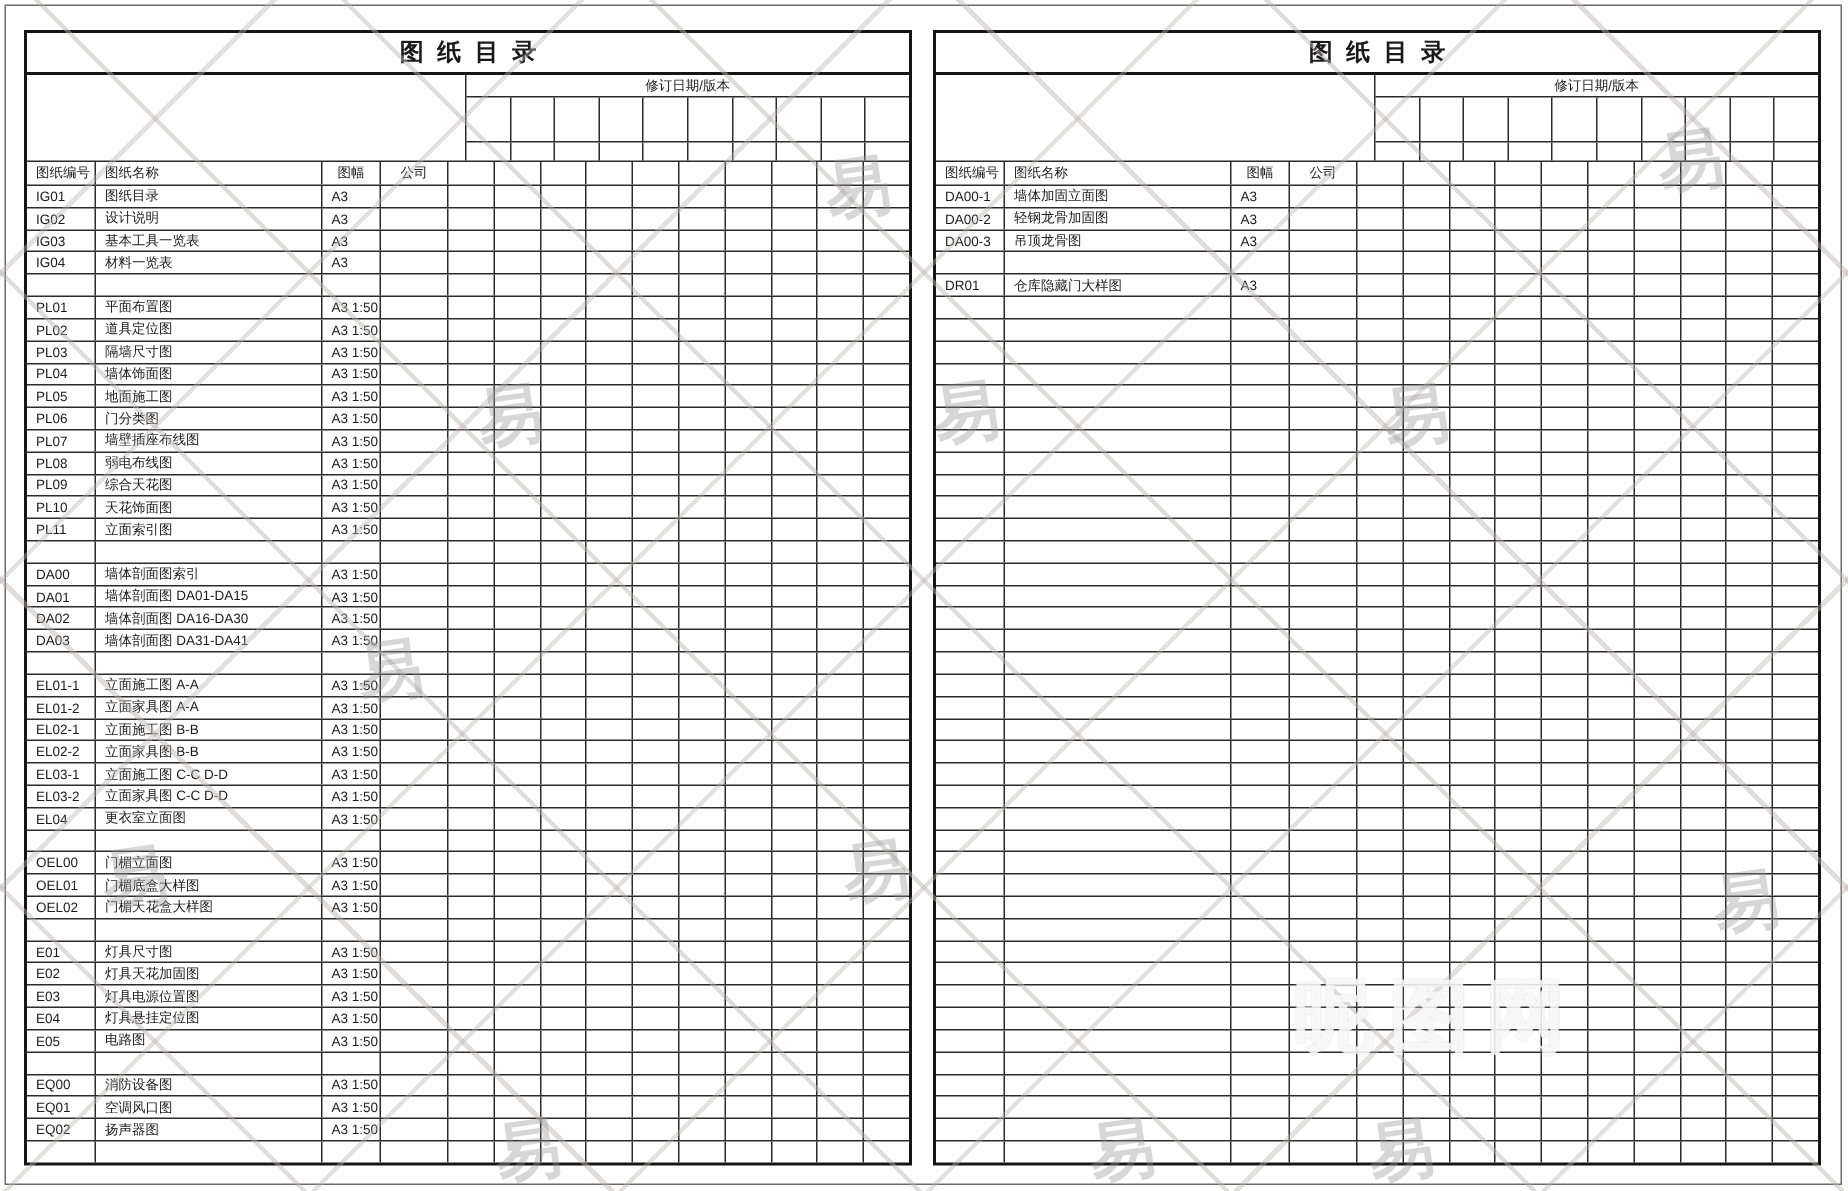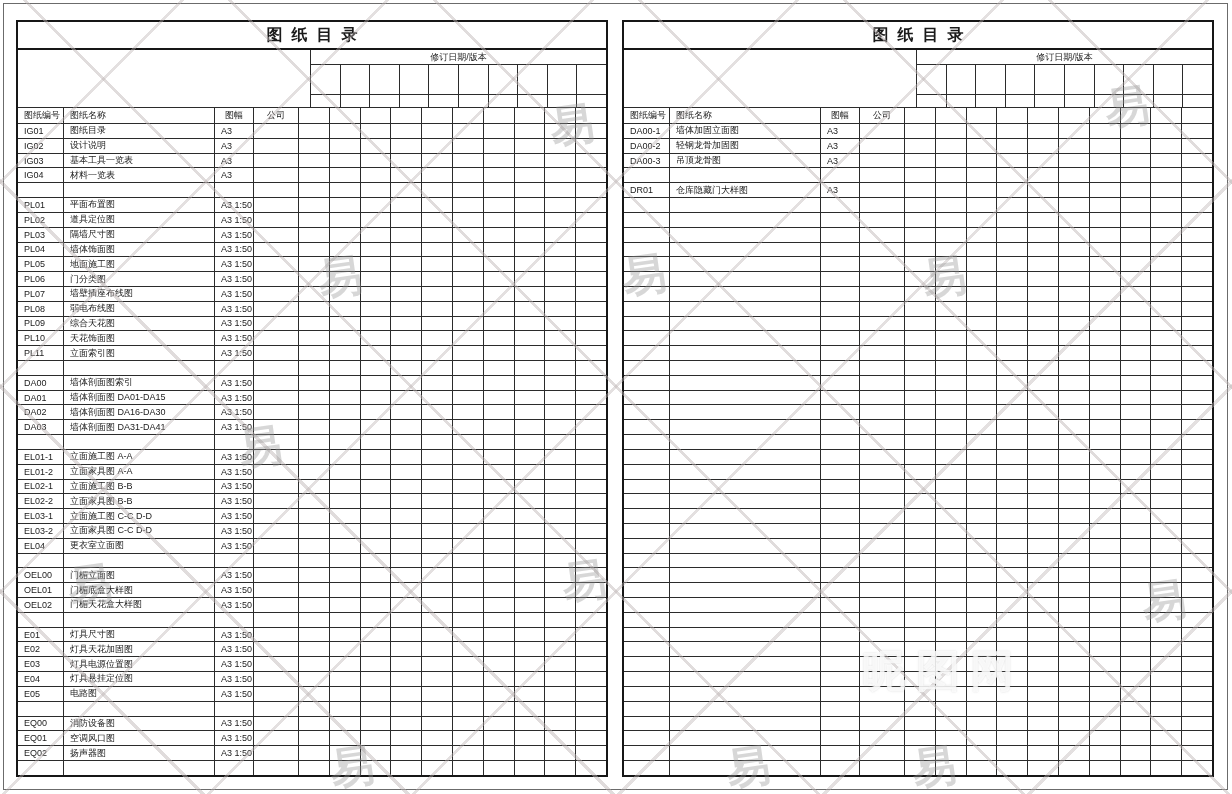--- a/index.html
+++ b/index.html
@@ -61,21 +61,21 @@
       repeating-linear-gradient(45deg,transparent 0 142px,rgba(187,178,178,.45) 142px 145px),
       repeating-linear-gradient(-45deg,transparent 0 142px,rgba(187,178,178,.40) 142px 145px);
   }
   .wm-glyph{
     position:absolute;z-index:6;pointer-events:none;
     font-size:44px;font-weight:bold;color:rgba(150,150,150,.38);
     transform:rotate(-8deg);
   }
   .wm-site{
     position:absolute;left:862px;top:642px;z-index:7;pointer-events:none;
-    font-size:44px;font-weight:bold;letter-spacing:10px;
+    font-size:54px;font-weight:bold;letter-spacing:10px;
     color:rgba(255,255,255,.78);
     text-shadow:0 0 2px rgba(190,190,190,.55);
   }
 </style>
 </head>
 <body>
 
 <div class="paper-border"></div>
 
 <div class="sheet sheet-left">

